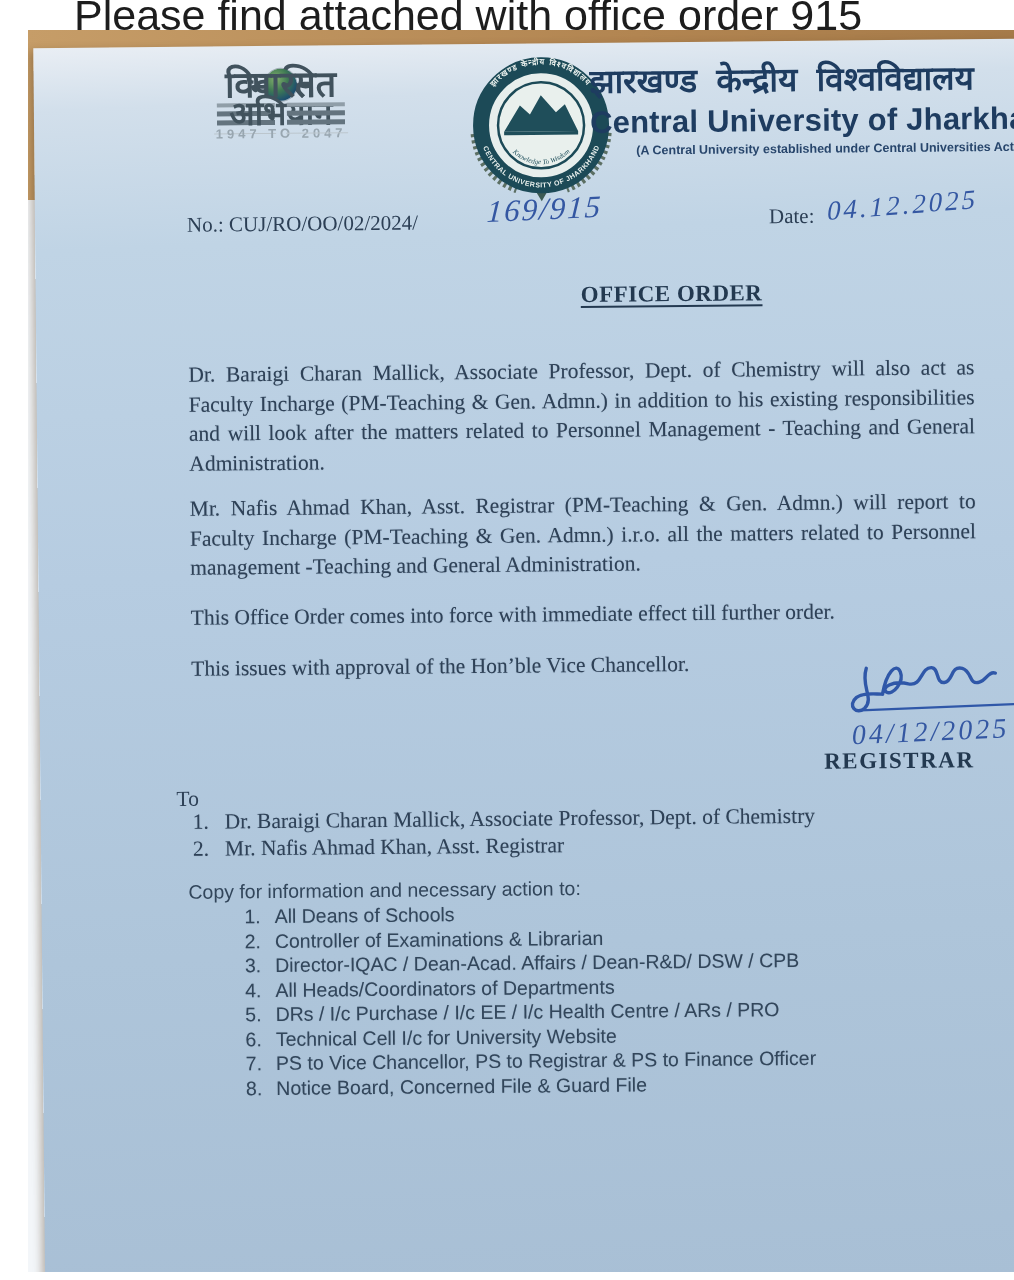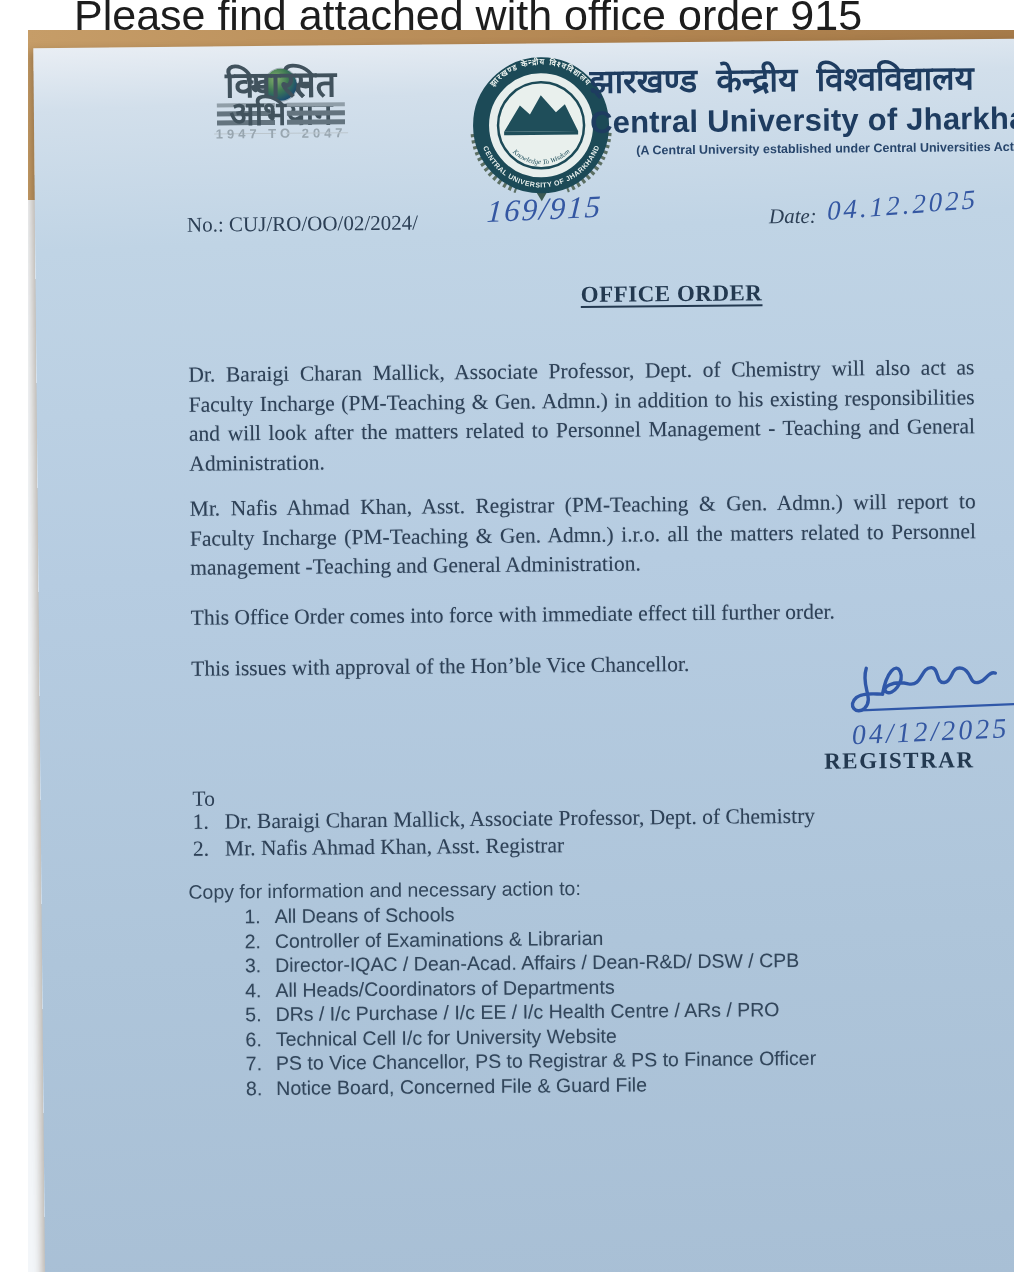--- a/index.html
+++ b/index.html
@@ -51,35 +51,35 @@
     font-family:"DejaVu Sans","Liberation Sans",sans-serif;}
   .univ .hin{position:relative;font-size:33px;line-height:42px;font-weight:600;word-spacing:8px;}
   .univ .eng{position:relative;font-size:31px;line-height:40px;font-weight:700;
     font-family:"Liberation Sans",sans-serif;letter-spacing:.2px;}
   .univ .sub{position:relative;font-size:12.5px;line-height:16px;font-weight:700;color:#28466c;
     margin-left:46px;font-family:"Liberation Sans",sans-serif;}
   
   .refno{left:152px;top:166px;font-size:21px;color:#2c3f55;}
   .hw{color:#3457a2;font-style:italic;font-family:"Liberation Serif",serif;}
   .hw-num{left:452px;top:148px;font-size:31px;letter-spacing:2px;transform:rotate(-2deg) skewX(-6deg);}
-  .datelabel{left:734px;top:163px;font-size:21px;color:#2c3f55;font-style:italic;}
+  .datelabel{left:734px;top:163px;font-size:21px;color:#2c3f55;}
   .hw-date{left:792px;top:150px;font-size:27px;letter-spacing:3px;transform:rotate(-4deg) skewX(-4deg);white-space:nowrap;}
   
   .doc-title{left:152px;top:239px;width:786px;text-align:center;font-size:23px;font-weight:700;
     letter-spacing:.5px;color:#233950;}
   .doc-title span{text-decoration:underline;text-underline-offset:4px;}
   .para{left:152px;width:786px;font-size:21.5px;line-height:29.5px;color:#2e4157;
     text-align:justify;text-shadow:0 0 1px rgba(46,65,87,.35);}
   .p1{top:314px;} .p2{top:448px;} .p3{top:557px;text-align:left;} .p4{top:608px;text-align:left;}
   
   .sigsvg{left:793px;top:616px;width:200px;height:62px;}
   .sig-date{left:812px;top:676px;font-size:28px;letter-spacing:3px;transform:rotate(-2deg);white-space:nowrap;}
   .registrar{left:784px;top:708px;font-size:23px;font-weight:700;letter-spacing:1.5px;color:#233950;}
   
-  .to-label{left:152px;top:740px;font-size:21.5px;color:#2e4157;}
+  .to-label{left:136px;top:740px;font-size:21.5px;color:#2e4157;}
   .to-list{left:152px;top:762px;width:700px;}
   .to-row{position:relative;display:flex;font-size:21.5px;line-height:26.5px;color:#2e4157;
     text-shadow:0 0 1px rgba(46,65,87,.3);}
   .to-row .n{position:relative;width:24px;flex:0 0 auto;}
   .to-row .t{position:relative;margin-left:8px;}
   
   .copy-head{left:147px;top:834px;font-size:19.5px;color:#32465b;
     font-family:"Liberation Sans",sans-serif;}
   .copy-list{left:147px;top:858px;width:700px;}
   .copy-row{position:relative;display:flex;font-size:19.5px;line-height:24.5px;color:#32465b;

